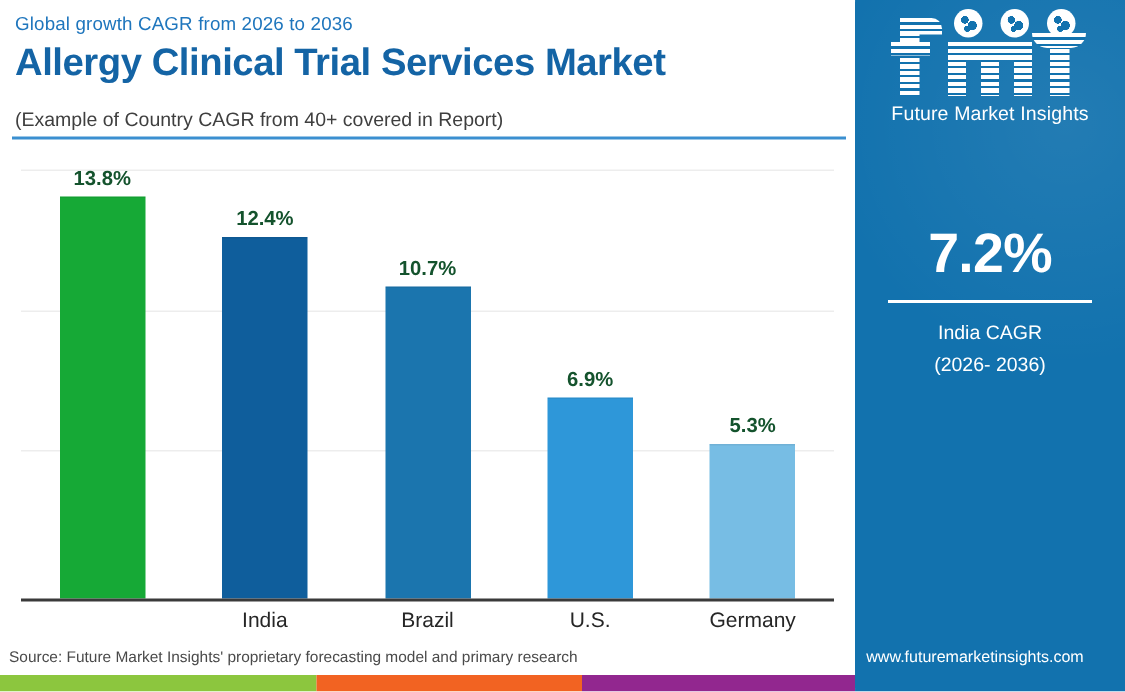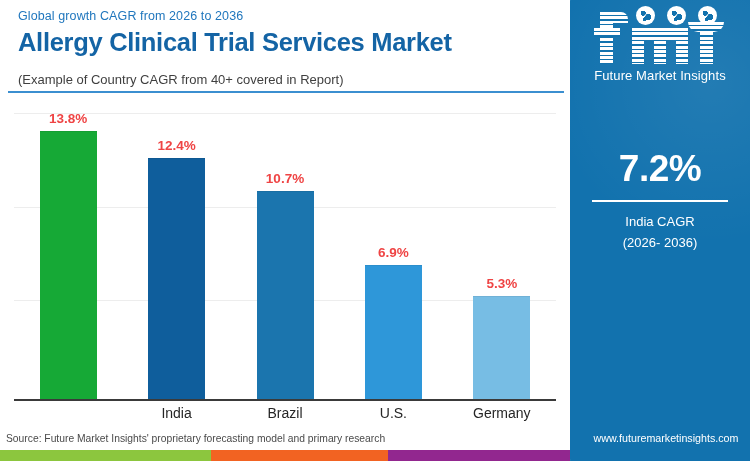--- a/index.html
+++ b/index.html
@@ -18,21 +18,21 @@
   
   #left-pane {
     position: absolute; left: 0; top: 0;
     width: 570px; height: 450px;
     background: #ffffff;
   }
 
   #header {
     position: absolute; left: 0; top: 0;
     width: 570px; height: 92px;
-    padding: 8px 10px 0 18px;
+    padding: 8px 10px 0 10px;
   }
   #eyebrow {
     font-size: 12.5px;
     color: #1f76bd;
     letter-spacing: .1px;
     line-height: 17px;
   }
   #main-title {
     font-size: 25.5px;
     font-weight: bold;
@@ -85,21 +85,21 @@
     bottom: 0; left: 0;
     width: 100%;
     border-top: 1px solid rgba(0,0,0,.06);
   }
   .bar-value {
     position: absolute;
     left: 50%;
     transform: translateX(-50%);
     font-size: 13.5px;
     font-weight: bold;
-    color: #ef4444;
+    color: #14532d;
     white-space: nowrap;
   }
   .cat-label {
     position: absolute;
     top: 405px;
     font-size: 14px;
     color: #262626;
     text-align: center;
     white-space: nowrap;
   }
@@ -189,21 +189,21 @@
     margin: 10px auto 9px auto;
   }
   #cagr-label, #cagr-period {
     font-size: 13px;
     color: #ffffff;
     line-height: 21px;
   }
 
   #website {
     position: absolute;
-    left: 16px; top: 432px;
+    left: 0; top: 432px;
     width: 160px;
     text-align: center;
     font-size: 10.7px;
     color: #ffffff;
   }
 
   
   #bottom-bar {
     position: absolute;
     left: 0; top: 450px;

